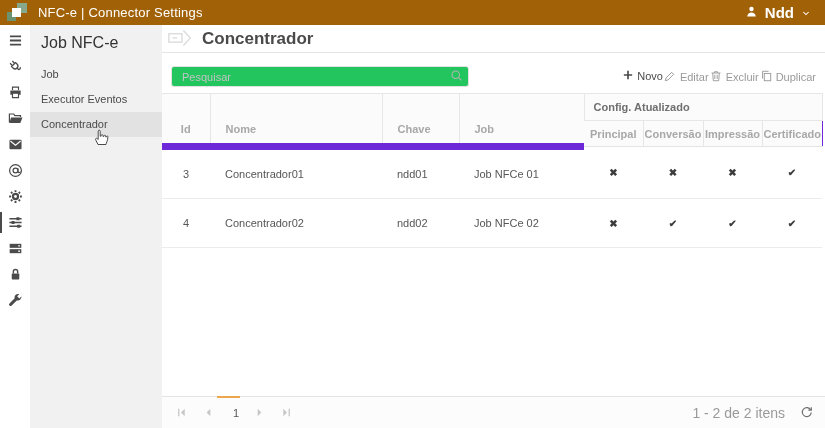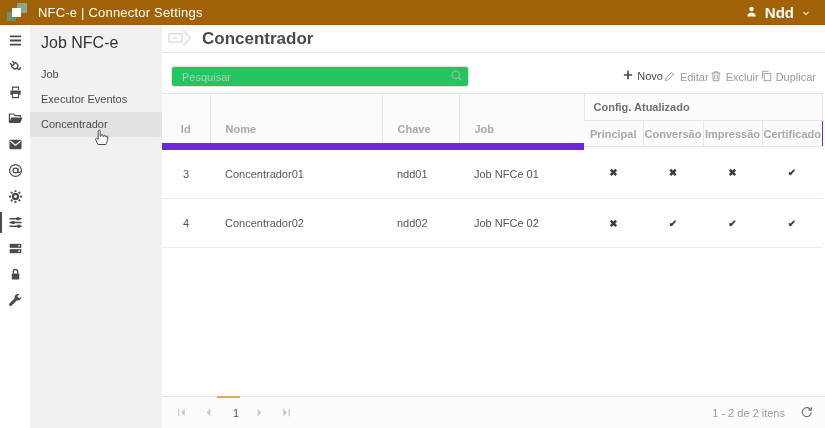--- a/index.html
+++ b/index.html
@@ -62,21 +62,21 @@
 
   .spacer{flex:1;}
 
   
   .pager{height:31px;border-top:1px solid #e4e4e4;background:#fcfcfc;display:flex;align-items:center;
          padding:0 12px;position:relative;flex:none;}
   .pager-sel{position:absolute;top:-1px;left:55px;width:23px;height:2px;background:#edа64c;background:#eda64c;}
   .pg-btn{display:flex;align-items:center;justify-content:center;width:14px;height:14px;
           margin-right:13px;cursor:pointer;color:#c6c6c6;}
   .pg-num{font-size:11px;color:#555;margin:0 13px 0 5px;cursor:pointer;}
-  .pager-info{margin-left:auto;font-size:11px;color:#9a9a9a;}
+  .pager-info{margin-left:auto;font-size:14px;color:#9a9a9a;}
   .refresh{margin-left:15px;cursor:pointer;display:flex;align-items:center;}
 </style>
 </head>
 <body>
 
 <div class="screen">
 
   <div class="topbar">
     <div class="logo">
       <div class="sq1"></div>

